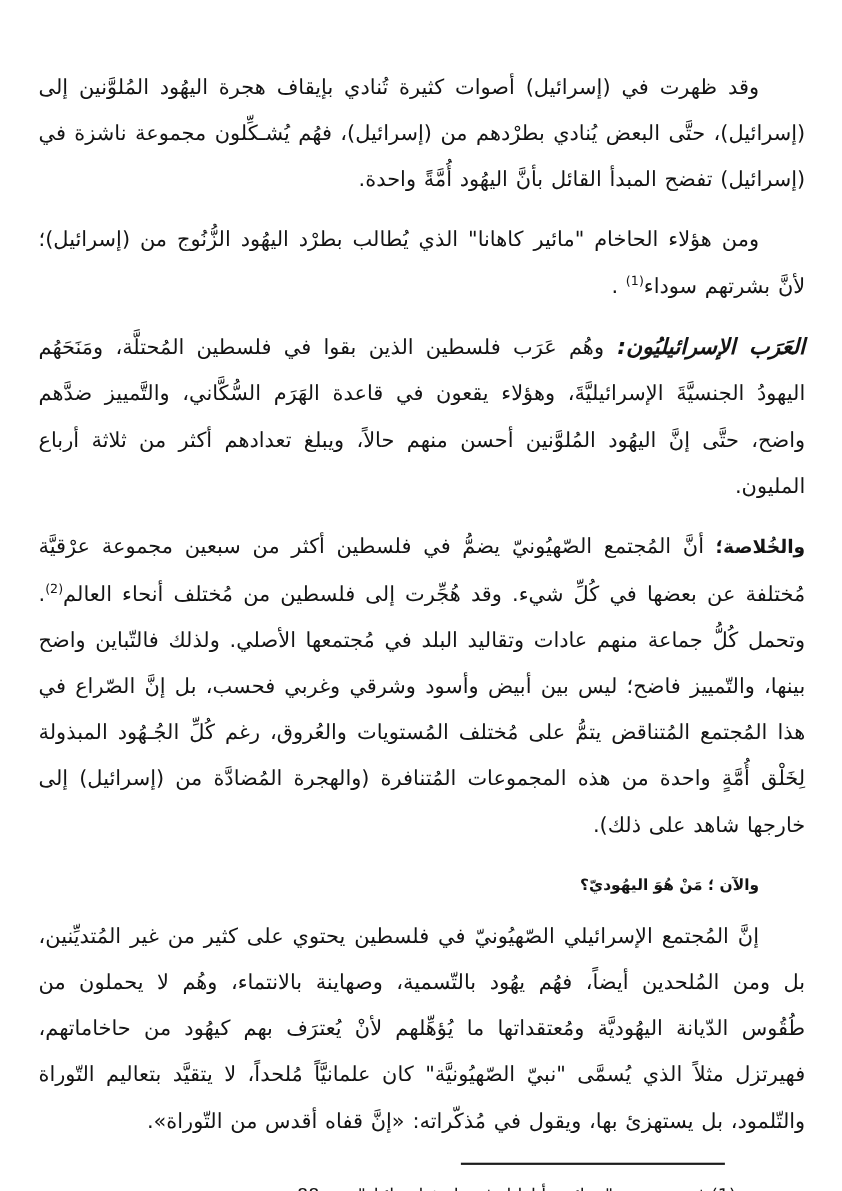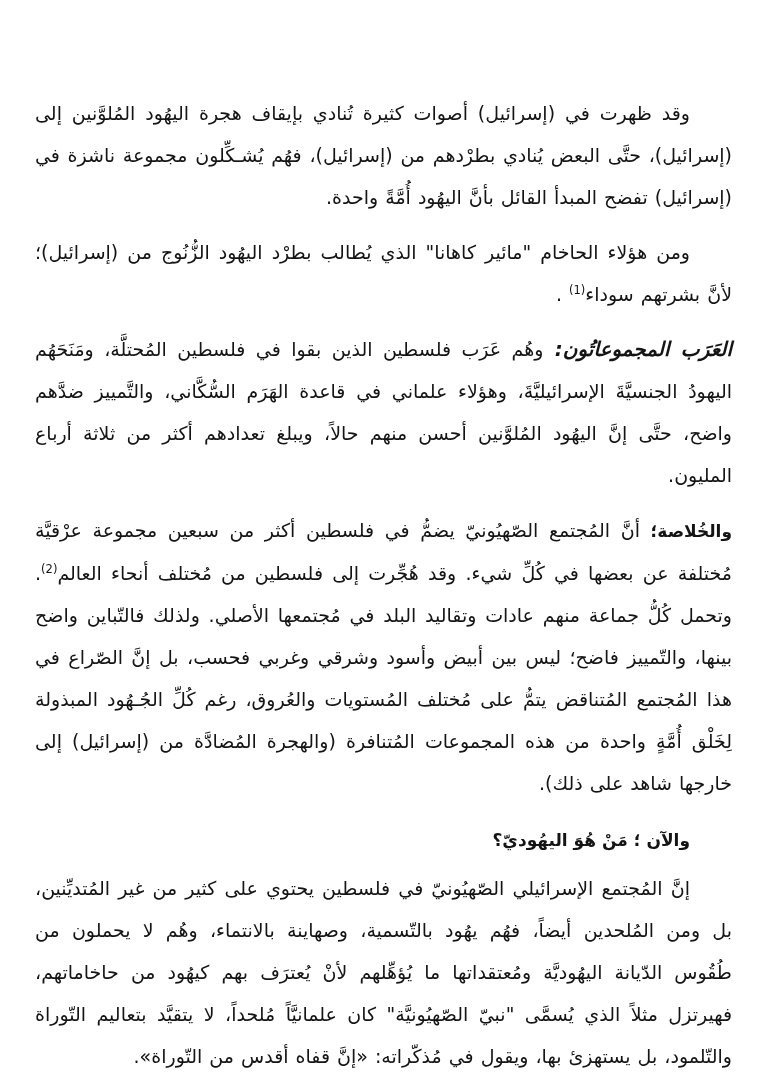--- a/index.html
+++ b/index.html
@@ -5,21 +5,21 @@
   html, body { margin: 0; padding: 0; background: #ffffff; }
   .page {
     width: 765px;
     height: 1083px;
     box-sizing: border-box;
     position: relative;
     background: #ffffff;
     color: #141414;
     direction: rtl;
     font-family: "DejaVu Sans", sans-serif;
-    padding: 92px 33px 0 35px;
+    padding: 58px 33px 0 35px;
     overflow: hidden;
   }
   .content { min-height: 884px; }
   .para {
     font-size: 19px;
     line-height: 42px;
     text-align: justify;
     margin: 0 0 13px 0;
     word-spacing: 1px;
   }
@@ -27,21 +27,21 @@
   .lead-italic {
     font-weight: bold;
     font-style: italic;
     font-size: 20px;
   }
   .lead-bold {
     font-weight: bold;
     font-size: 17px;
   }
   .heading {
-    font-size: 17px;
+    font-size: 14px;
     font-weight: bold;
     margin: 26px 0 17px 0;
     text-indent: 42px;
     text-align: right;
   }
   sup.ref {
     font-size: 11.5px;
     line-height: 0;
     vertical-align: super;
   }
@@ -69,21 +69,21 @@
 
     <p class="para indent">
       <span>وقد ظهرت في (إسرائيل) أصوات كثيرة تُنادي بإيقاف هجرة اليهُود المُلوَّنين إلى (إسرائيل)، حتَّى البعض يُنادي بطرْدهم من (إسرائيل)، فهُم يُشـكِّلون مجموعة ناشزة في (إسرائيل) تفضح المبدأ القائل بأنَّ اليهُود أُمَّةً واحدة.</span>
     </p>
 
     <p class="para indent">
       <span>ومن هؤلاء الحاخام "مائير كاهانا" الذي يُطالب بطرْد اليهُود الزُّنُوج من (إسرائيل)؛ لأنَّ بشرتهم سوداء</span><sup class="ref">(1)</sup><span> .</span>
     </p>
 
     <p class="para">
-      <span class="lead-italic">العَرَب المجموعاتُون: </span><span>وهُم عَرَب فلسطين الذين بقوا في فلسطين المُحتلَّة، ومَنَحَهُم اليهودُ الجنسيَّةَ الإسرائيليَّةَ، وهؤلاء علماني في قاعدة الهَرَم السُّكَّاني، والتَّمييز ضدَّهم واضح، حتَّى إنَّ اليهُود المُلوَّنين أحسن منهم حالاً، ويبلغ تعدادهم أكثر من ثلاثة أرباع المليون.</span>
+      <span class="lead-italic">العَرَب الإسرائيليُون: </span><span>وهُم عَرَب فلسطين الذين بقوا في فلسطين المُحتلَّة، ومَنَحَهُم اليهودُ الجنسيَّةَ الإسرائيليَّةَ، وهؤلاء يقعون في قاعدة الهَرَم السُّكَّاني، والتَّمييز ضدَّهم واضح، حتَّى إنَّ اليهُود المُلوَّنين أحسن منهم حالاً، ويبلغ تعدادهم أكثر من ثلاثة أرباع المليون.</span>
     </p>
 
     <p class="para">
       <span class="lead-bold">والخُلاصة؛ </span><span>أنَّ المُجتمع الصّهيُونيّ يضمُّ في فلسطين أكثر من سبعين مجموعة عرْقيَّة مُختلفة عن بعضها في كُلِّ شيء. وقد هُجِّرت إلى فلسطين من مُختلف أنحاء العالم</span><sup class="ref">(2)</sup><span>. وتحمل كُلُّ جماعة منهم عادات وتقاليد البلد في مُجتمعها الأصلي. ولذلك فالتّباين واضح بينها، والتّمييز فاضح؛ ليس بين أبيض وأسود وشرقي وغربي فحسب، بل إنَّ الصّراع في هذا المُجتمع المُتناقض يتمُّ على مُختلف المُستويات والعُروق، رغم كُلِّ الجُـهُود المبذولة لِخَلْق أُمَّةٍ واحدة من هذه المجموعات المُتنافرة (والهجرة المُضادَّة من (إسرائيل) إلى خارجها شاهد على ذلك).</span>
     </p>
 
     <h2 class="heading">والآن ؛ مَنْ هُوَ اليهُوديّ؟</h2>
 
     <p class="para indent">
       <span>إنَّ المُجتمع الإسرائيلي الصّهيُونيّ في فلسطين يحتوي على كثير من غير المُتديِّنين، بل ومن المُلحدين أيضاً، فهُم يهُود بالتّسمية، وصهاينة بالانتماء، وهُم لا يحملون من طُقُوس الدّيانة اليهُوديَّة ومُعتقداتها ما يُؤهِّلهم لأنْ يُعترَف بهم كيهُود من حاخاماتهم، فهيرتزل مثلاً الذي يُسمَّى "نبيّ الصّهيُونيَّة" كان علمانيَّاً مُلحداً، لا يتقيَّد بتعاليم التّوراة والتّلمود، بل يستهزئ بها، ويقول في مُذكّراته: «إنَّ قفاه أقدس من التّوراة».</span>

